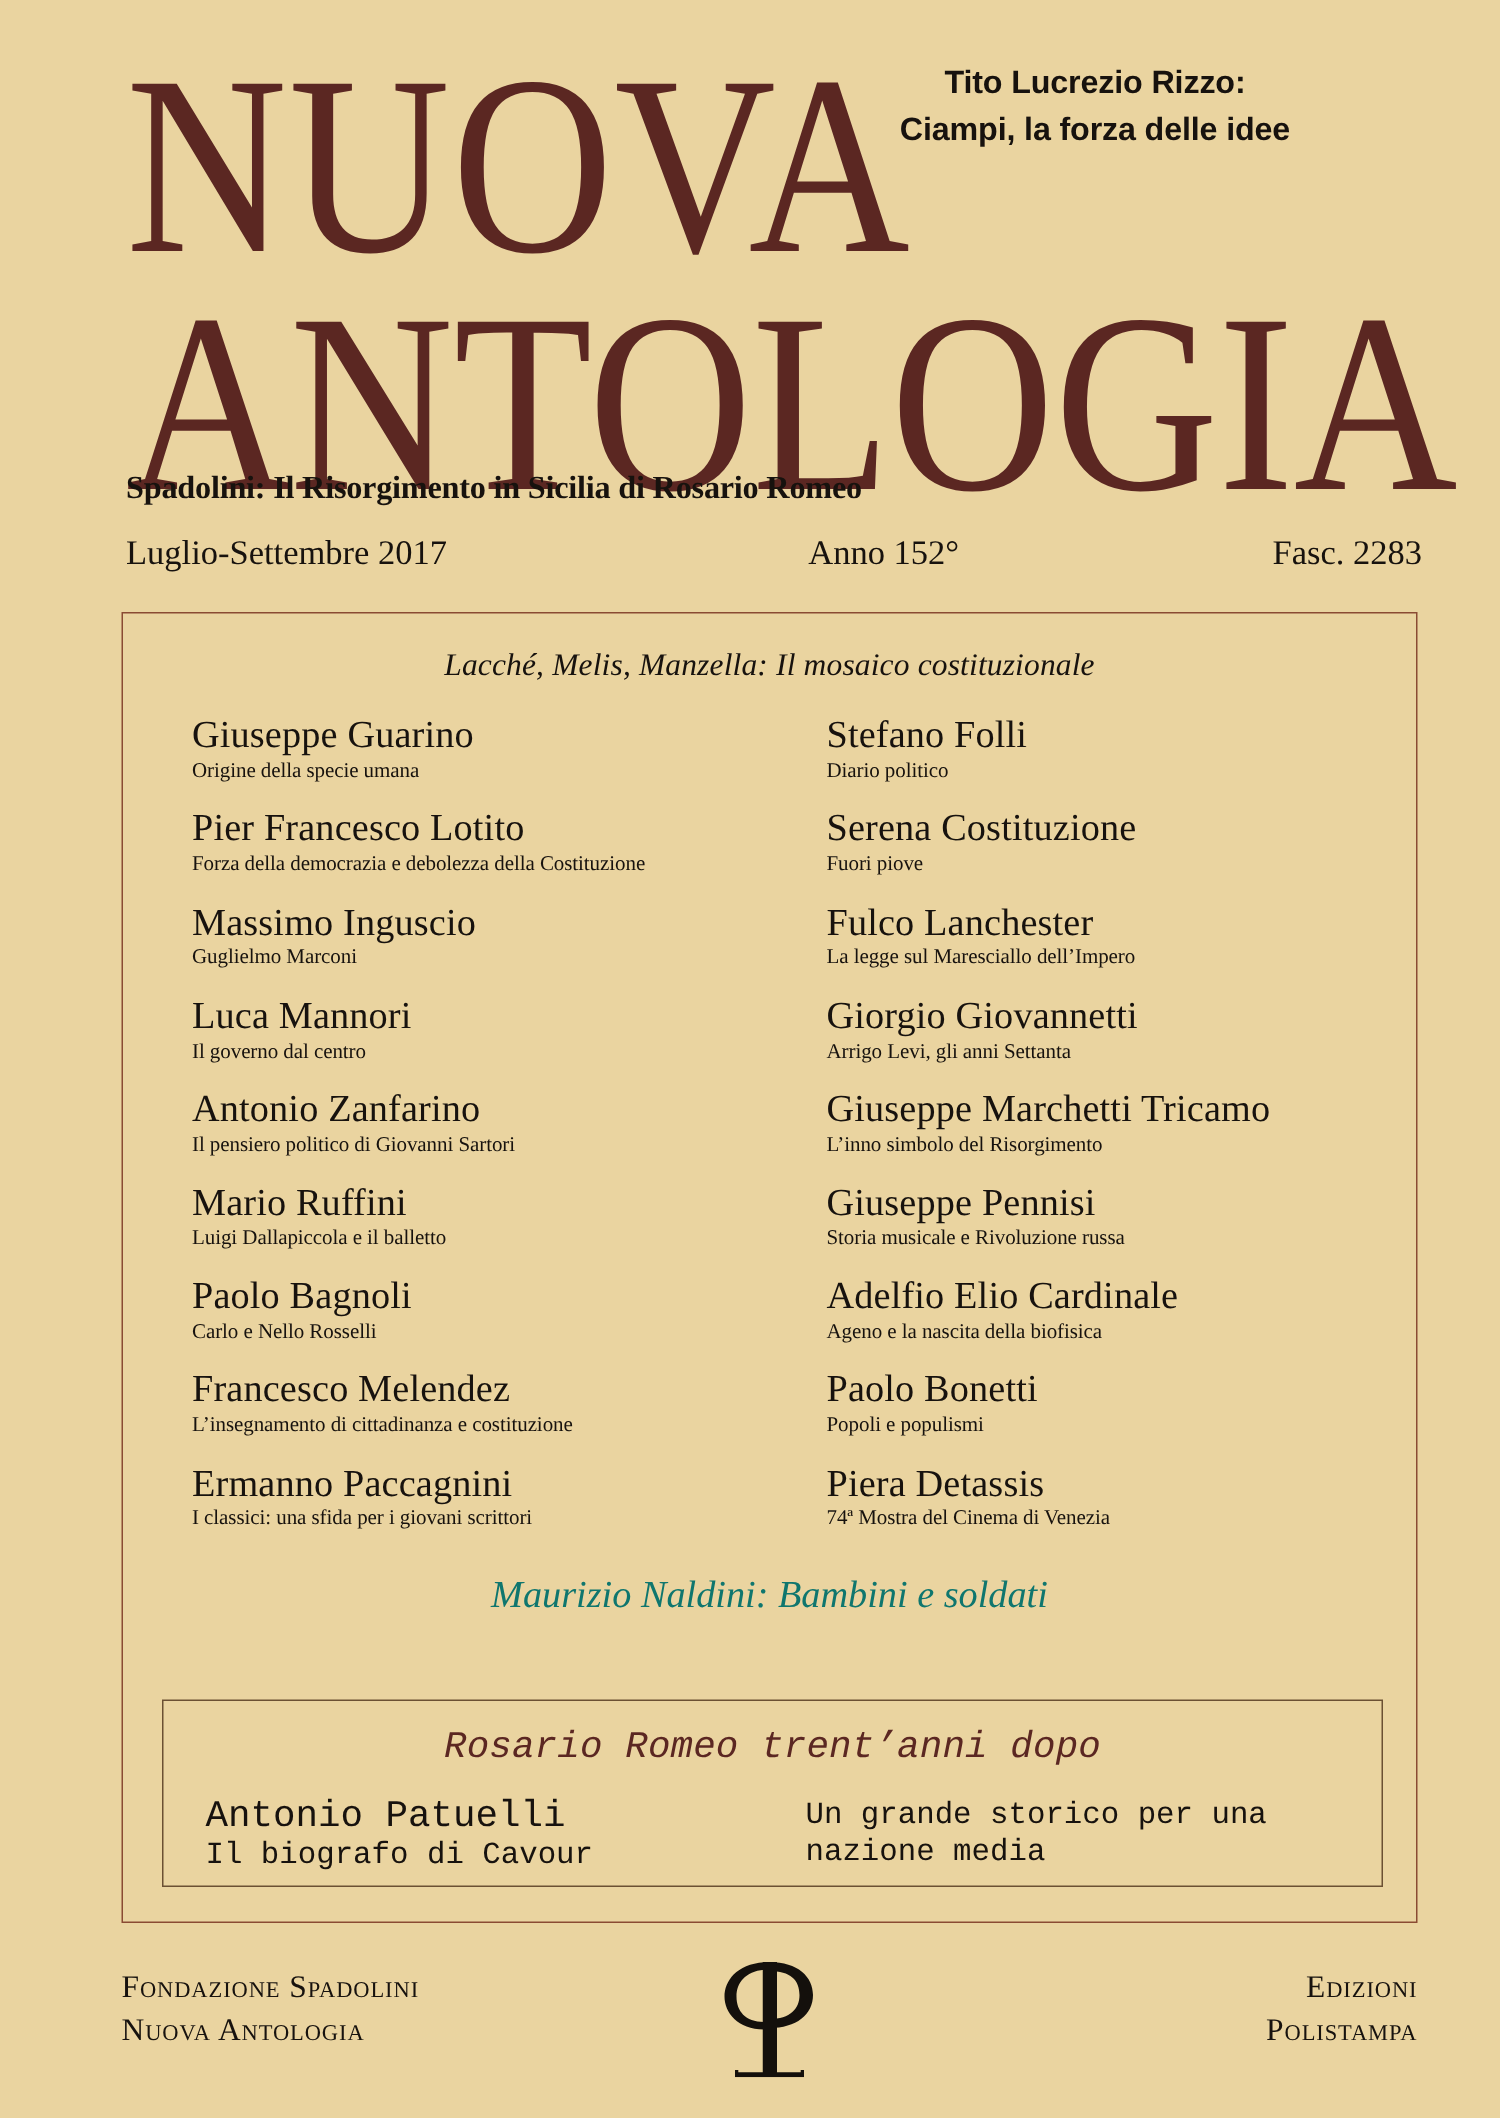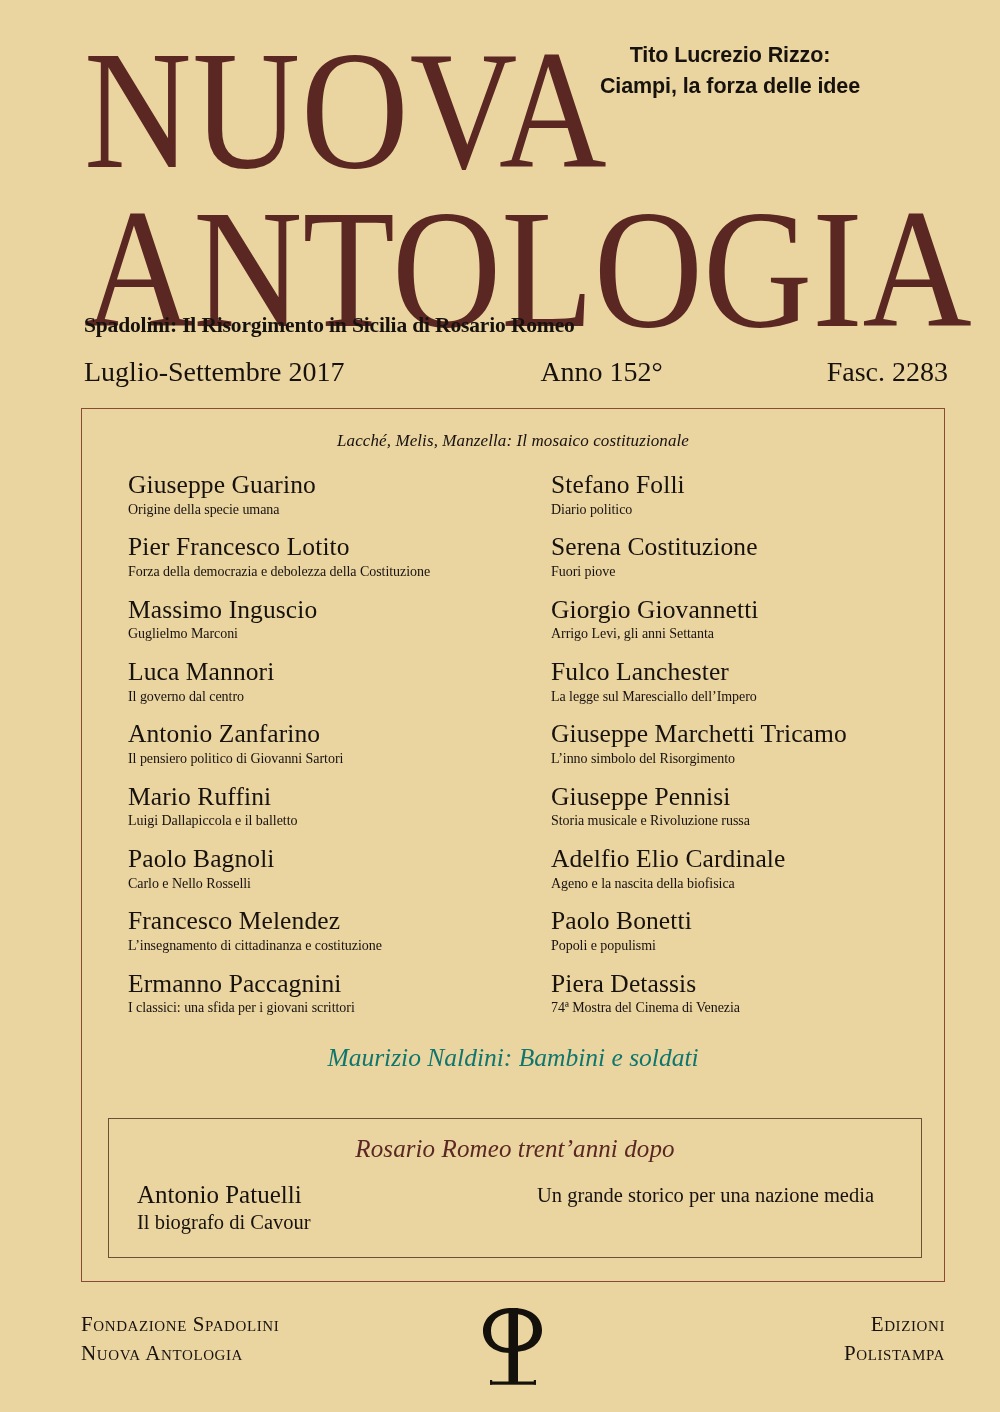--- a/index.html
+++ b/index.html
@@ -70,41 +70,41 @@
   }
 
   .issue-row {
     position: absolute;
     left: 84px;
     top: 356px;
     width: 866px;
     display: flex;
     justify-content: space-between;
     align-items: flex-start;
-    font-size: 28px;
+    font-size: 23px;
     color: #17120e;
   }
   .issue-row .issue-mid { margin-left: 32px; }
   .issue-row .issue-right { margin-right: 2px; }
 
   
   .toc-box {
     position: absolute;
     left: 81px;
     top: 408px;
     width: 864px;
     height: 874px;
     border: 1.6px solid #8a4b33;
     box-sizing: border-box;
   }
 
   .toc-heading {
     text-align: center;
     font-style: italic;
-    font-size: 17px;
+    font-size: 21px;
     color: #17120e;
     margin-top: 22px;
     letter-spacing: 0.1px;
   }
 
   .columns {
     display: flex;
     margin-top: 20px;
     padding: 0 0 0 0;
   }
@@ -140,21 +140,22 @@
   }
 
   
   .inner-box {
     position: absolute;
     left: 26px;
     right: 22px;
     bottom: 23px;
     border: 1.4px solid #6b5033;
     box-sizing: border-box;
-    padding: 16px 0 22px 0;
+    padding: 16px 0 6px 0;
+    font-family: Liberation Mono, monospace;
   }
   .inner-heading {
     text-align: center;
     font-style: italic;
     font-size: 25px;
     color: #5b2722;
     letter-spacing: 0.1px;
   }
   .inner-cols {
     display: flex;
@@ -273,26 +274,26 @@
       <div class="col col-right">
         <div class="entry">
           <div class="entry-author">Stefano Folli</div>
           <div class="entry-title">Diario politico</div>
         </div>
         <div class="entry">
           <div class="entry-author">Serena Costituzione</div>
           <div class="entry-title">Fuori piove</div>
         </div>
         <div class="entry">
+          <div class="entry-author">Fulco Lanchester</div>
+          <div class="entry-title">La legge sul Maresciallo dell’Impero</div>
+        </div>
+        <div class="entry">
           <div class="entry-author">Giorgio Giovannetti</div>
           <div class="entry-title">Arrigo Levi, gli anni Settanta</div>
-        </div>
-        <div class="entry">
-          <div class="entry-author">Fulco Lanchester</div>
-          <div class="entry-title">La legge sul Maresciallo dell’Impero</div>
         </div>
         <div class="entry">
           <div class="entry-author">Giuseppe Marchetti Tricamo</div>
           <div class="entry-title">L’inno simbolo del Risorgimento</div>
         </div>
         <div class="entry">
           <div class="entry-author">Giuseppe Pennisi</div>
           <div class="entry-title">Storia musicale e Rivoluzione russa</div>
         </div>
         <div class="entry">

